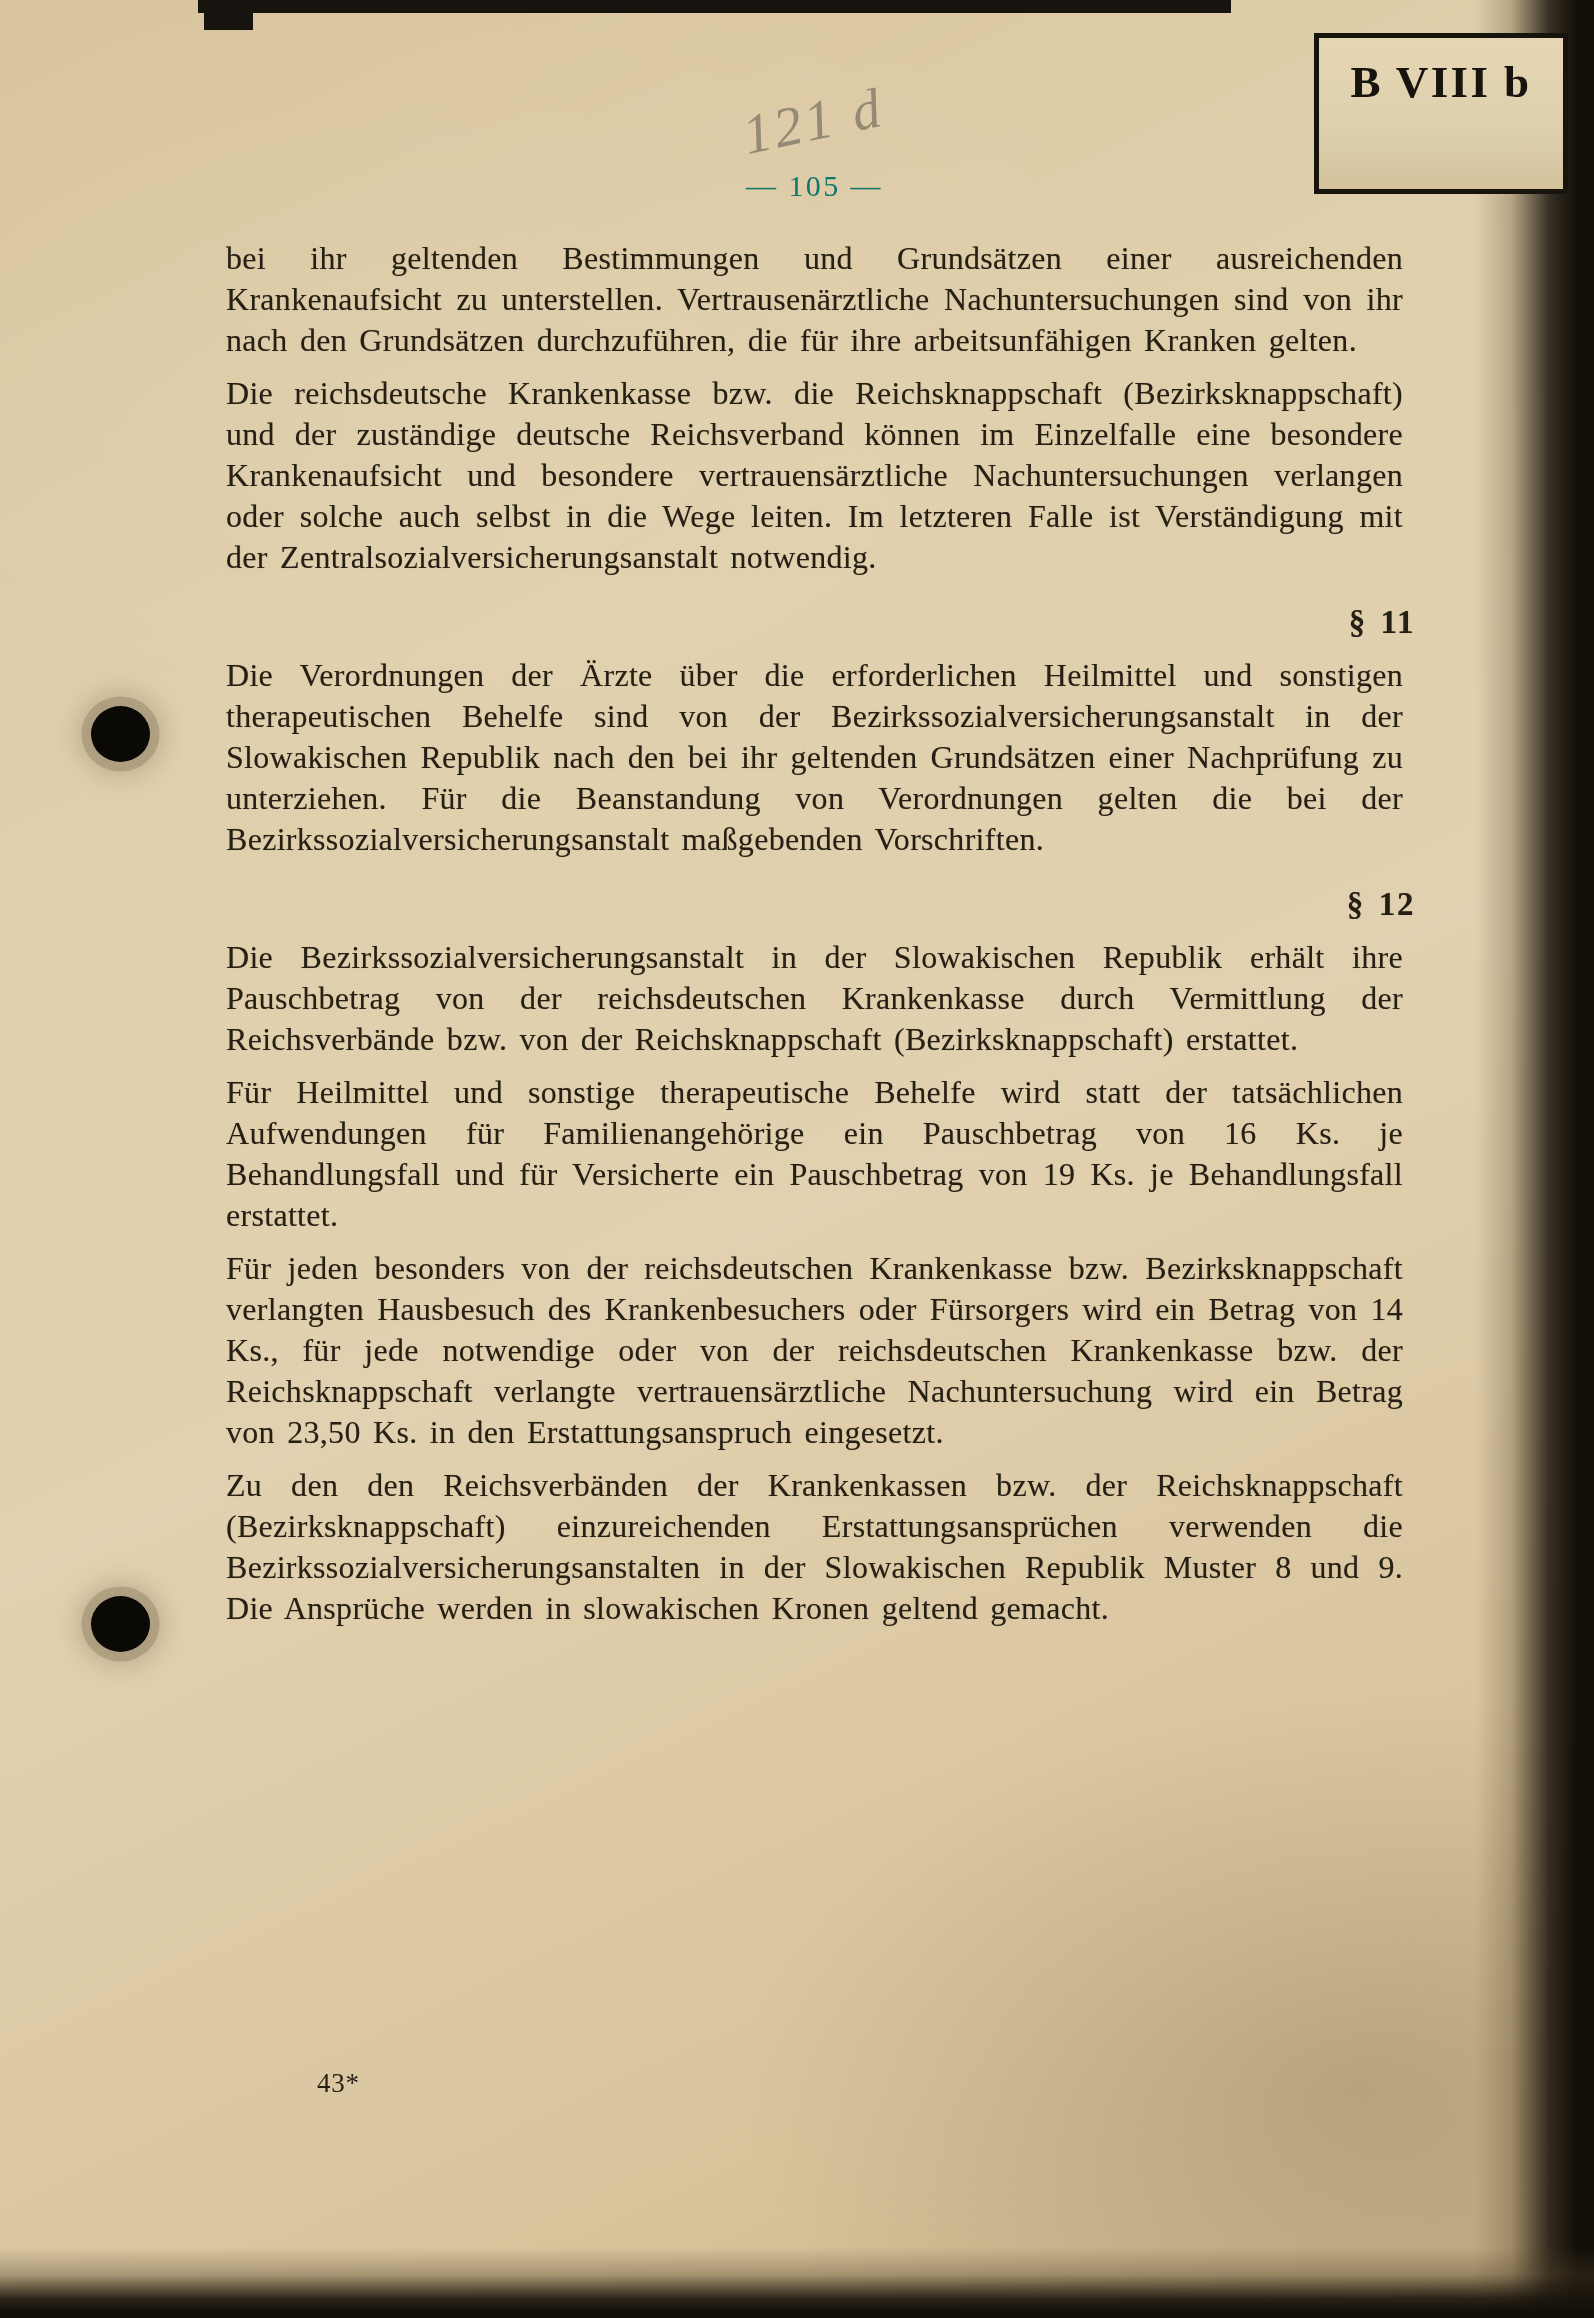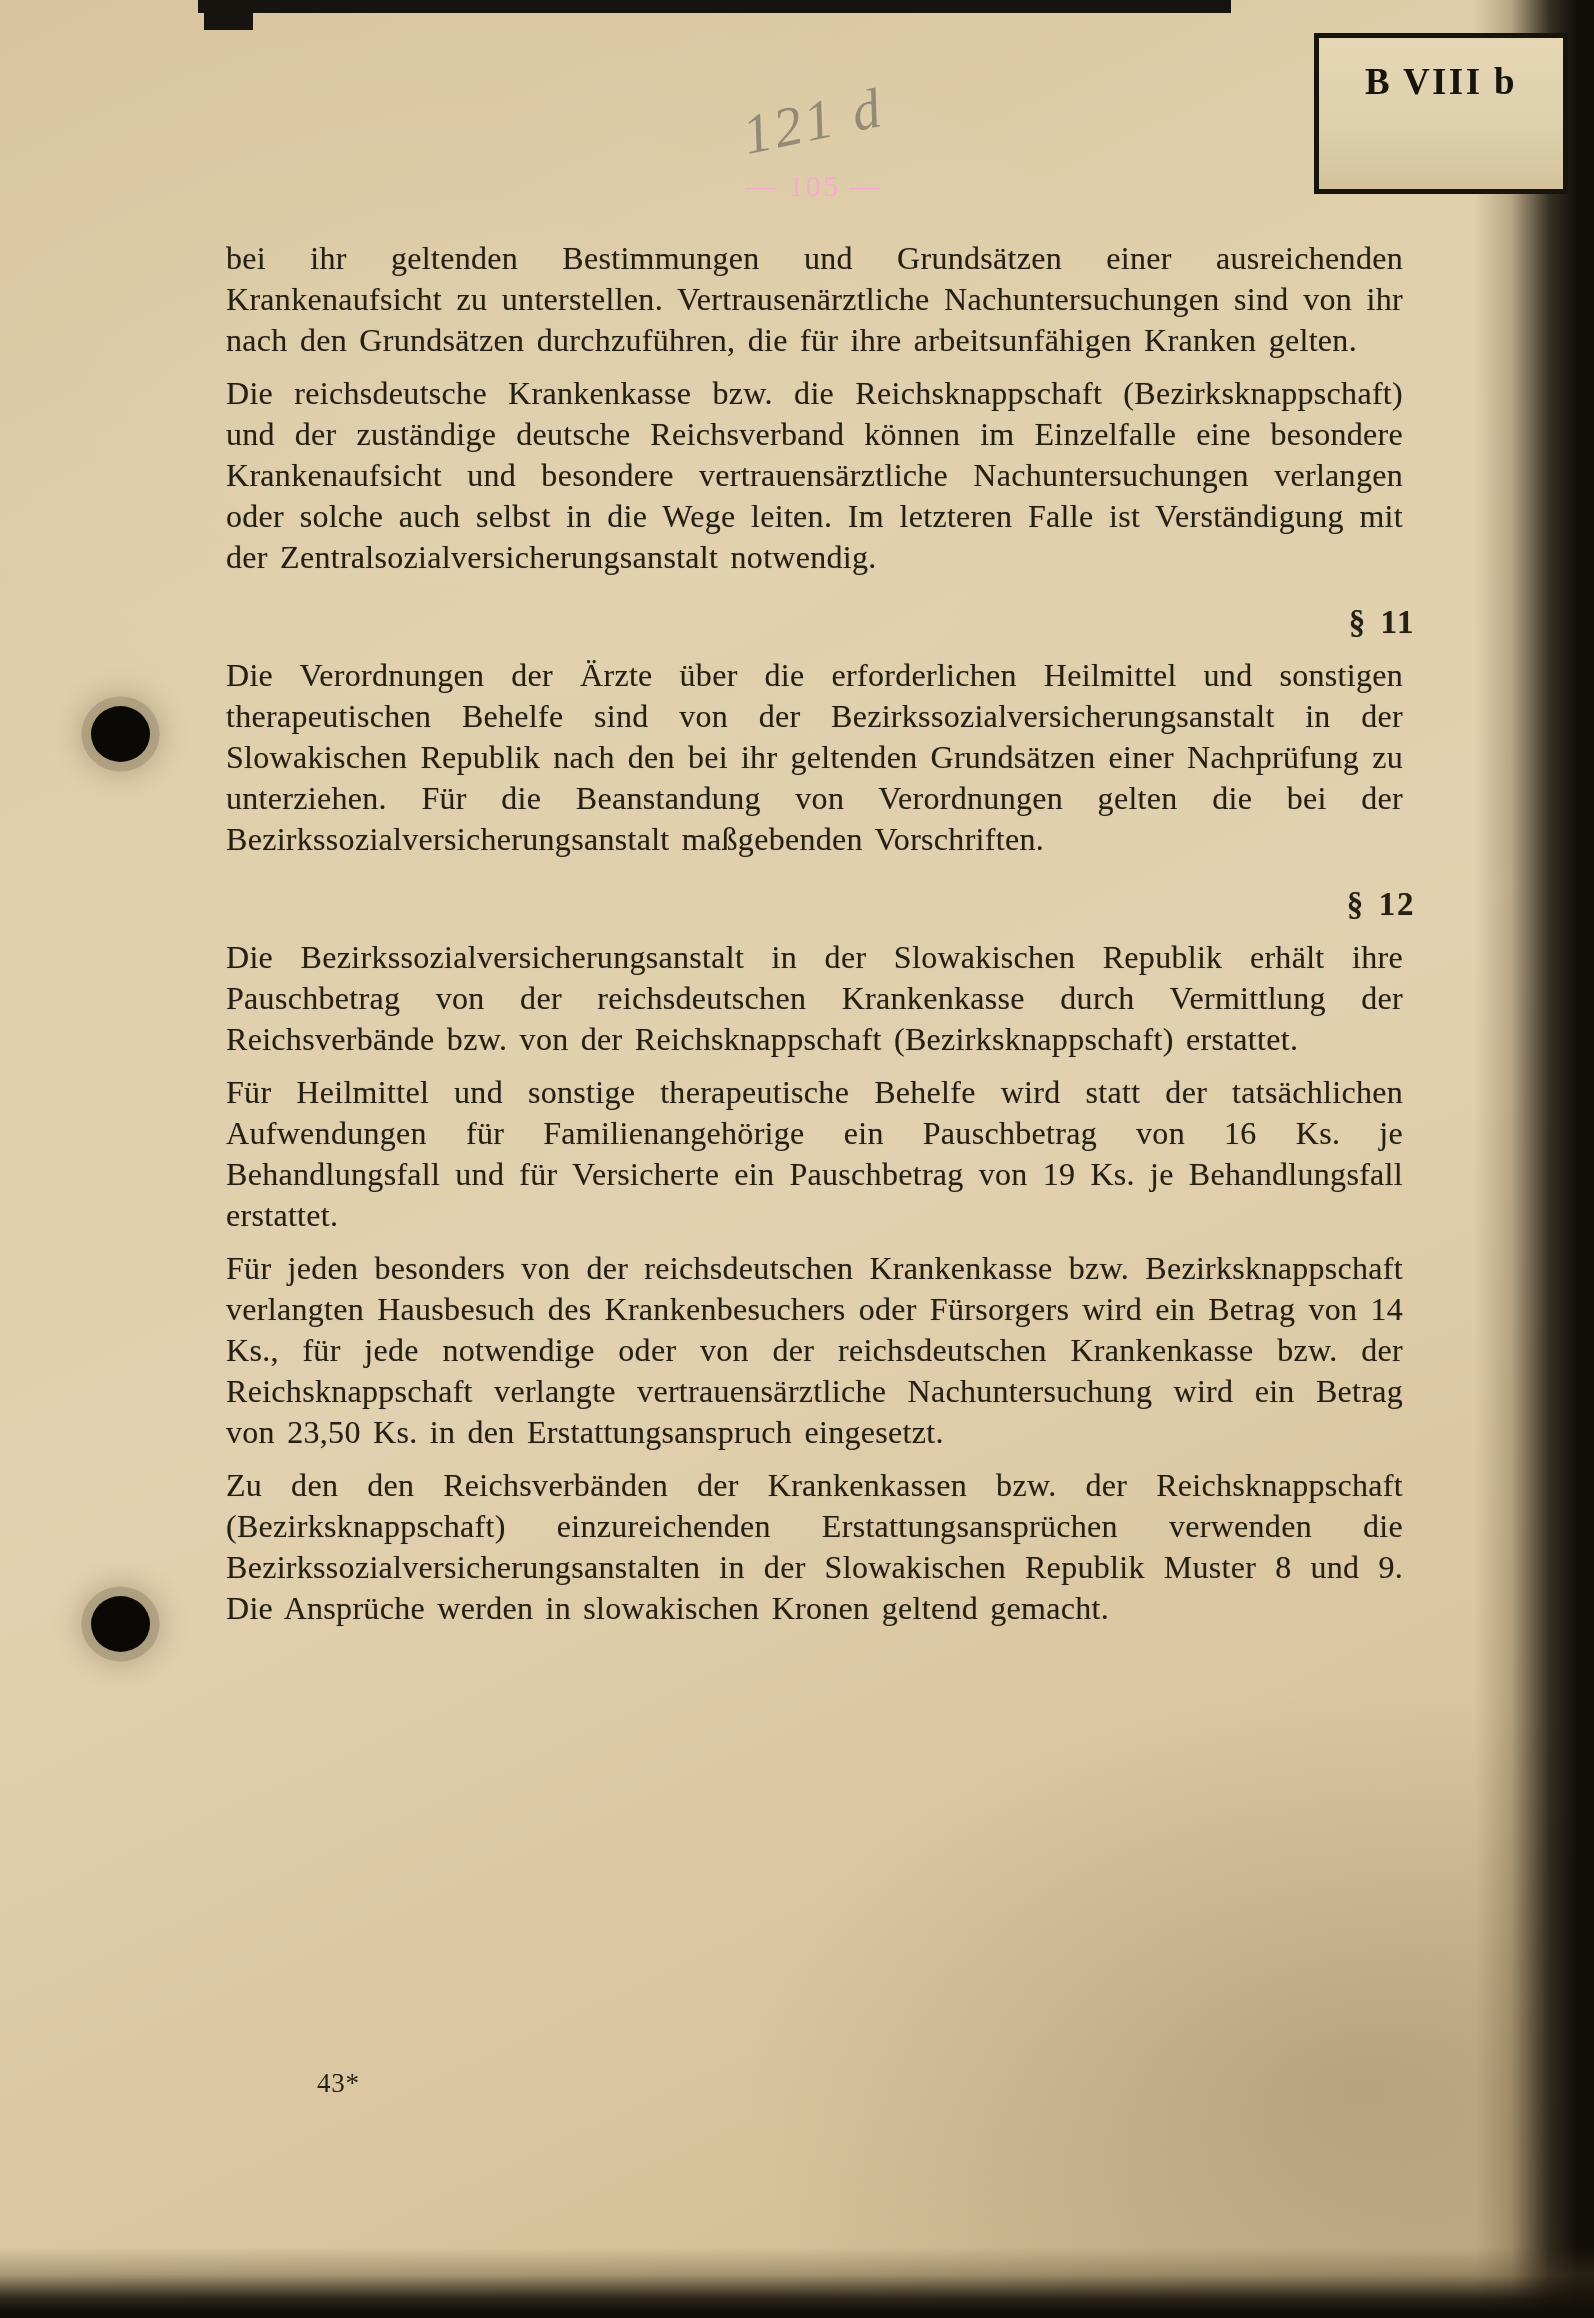--- a/index.html
+++ b/index.html
@@ -48,21 +48,21 @@
 
   
   .classification-box {
     position: absolute; left: 1314px; top: 33px;
     width: 254px; height: 161px;
     border: 5.6px solid #17130d;
     background: linear-gradient(180deg, #e6d6b4 0%, #ded0ad 60%, #d3c29c 100%);
     display: flex; align-items: center; justify-content: center;
     padding-bottom: 64px;
     font-weight: bold;
-    font-size: 37px;
+    font-size: 45px;
     letter-spacing: 2.4px;
     color: #17130d;
   }
 
   
   .handwritten {
     position: absolute; left: 742px; top: 89px;
     font-size: 56px;
     font-style: italic;
     color: #8d8371;
@@ -71,21 +71,21 @@
     letter-spacing: 3.2px;
   }
 
   
   .page-number {
     position: absolute; left: 214px; top: 169px;
     width: 1201px;
     text-align: center;
     font-size: 30px;
     letter-spacing: 2.4px;
-    color: #f9a8d4;
+    color: #0f766e;
   }
 
   
   .hole {
     position: absolute;
     width: 59px; height: 56px;
     border-radius: 50%;
     background: #0b0905;
     box-shadow:
       0 0 0 9.6px rgba(145,130,102,0.45),

